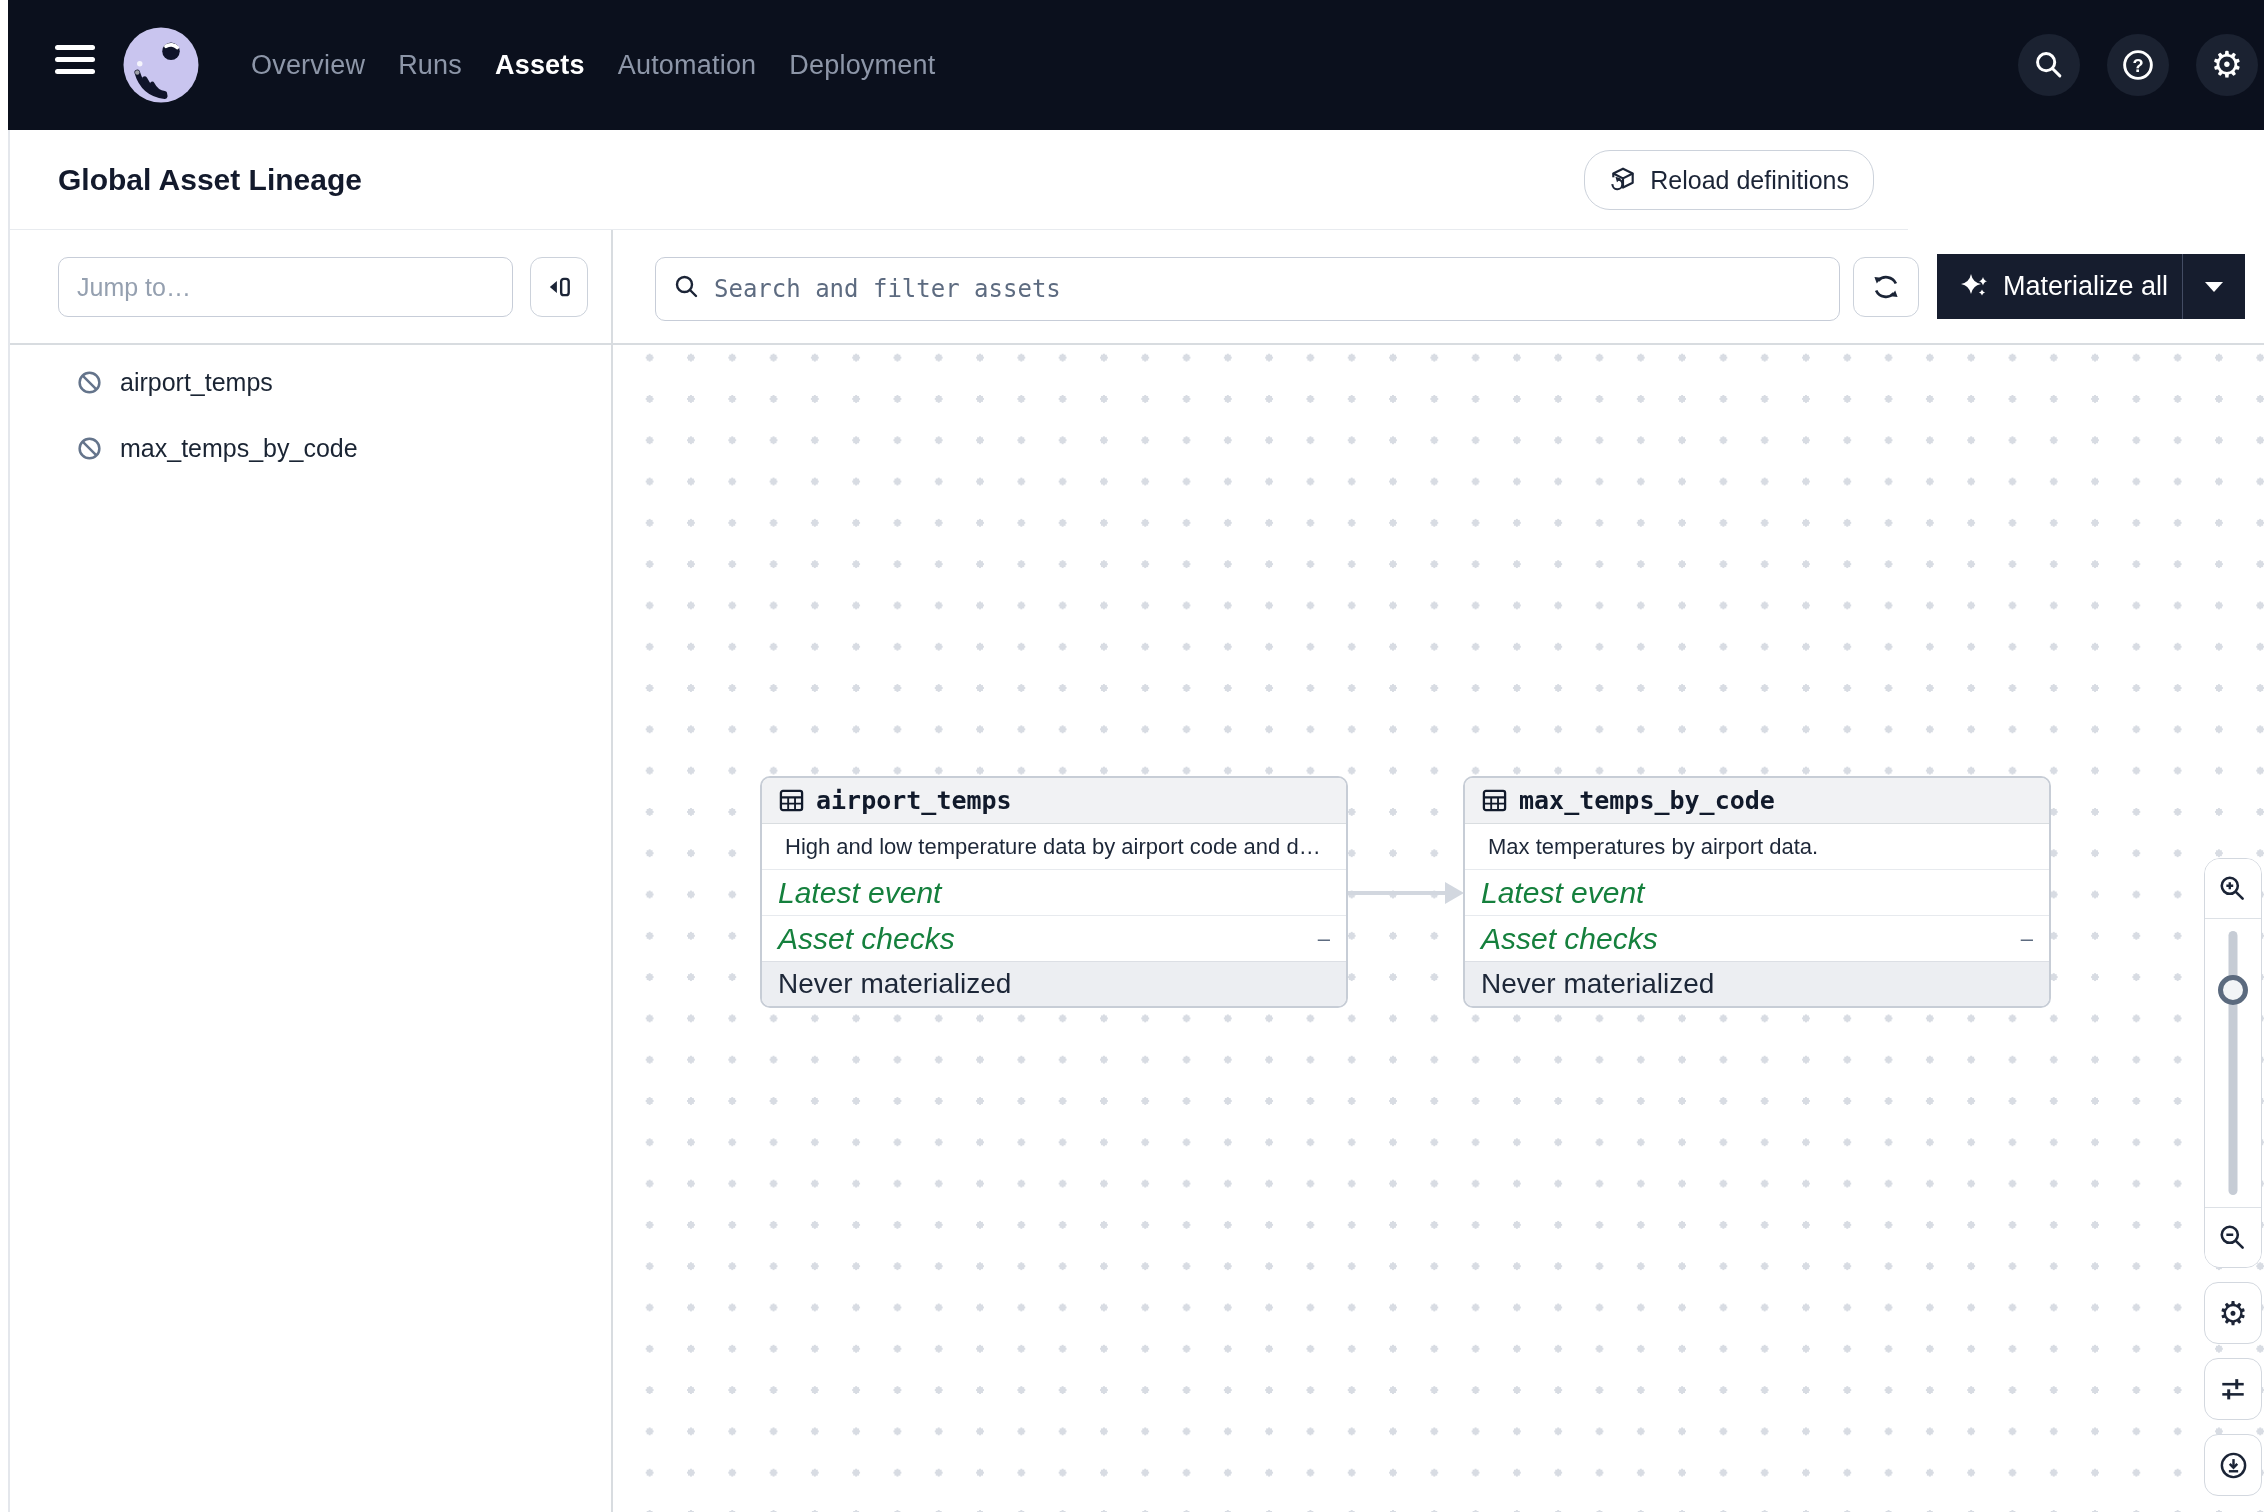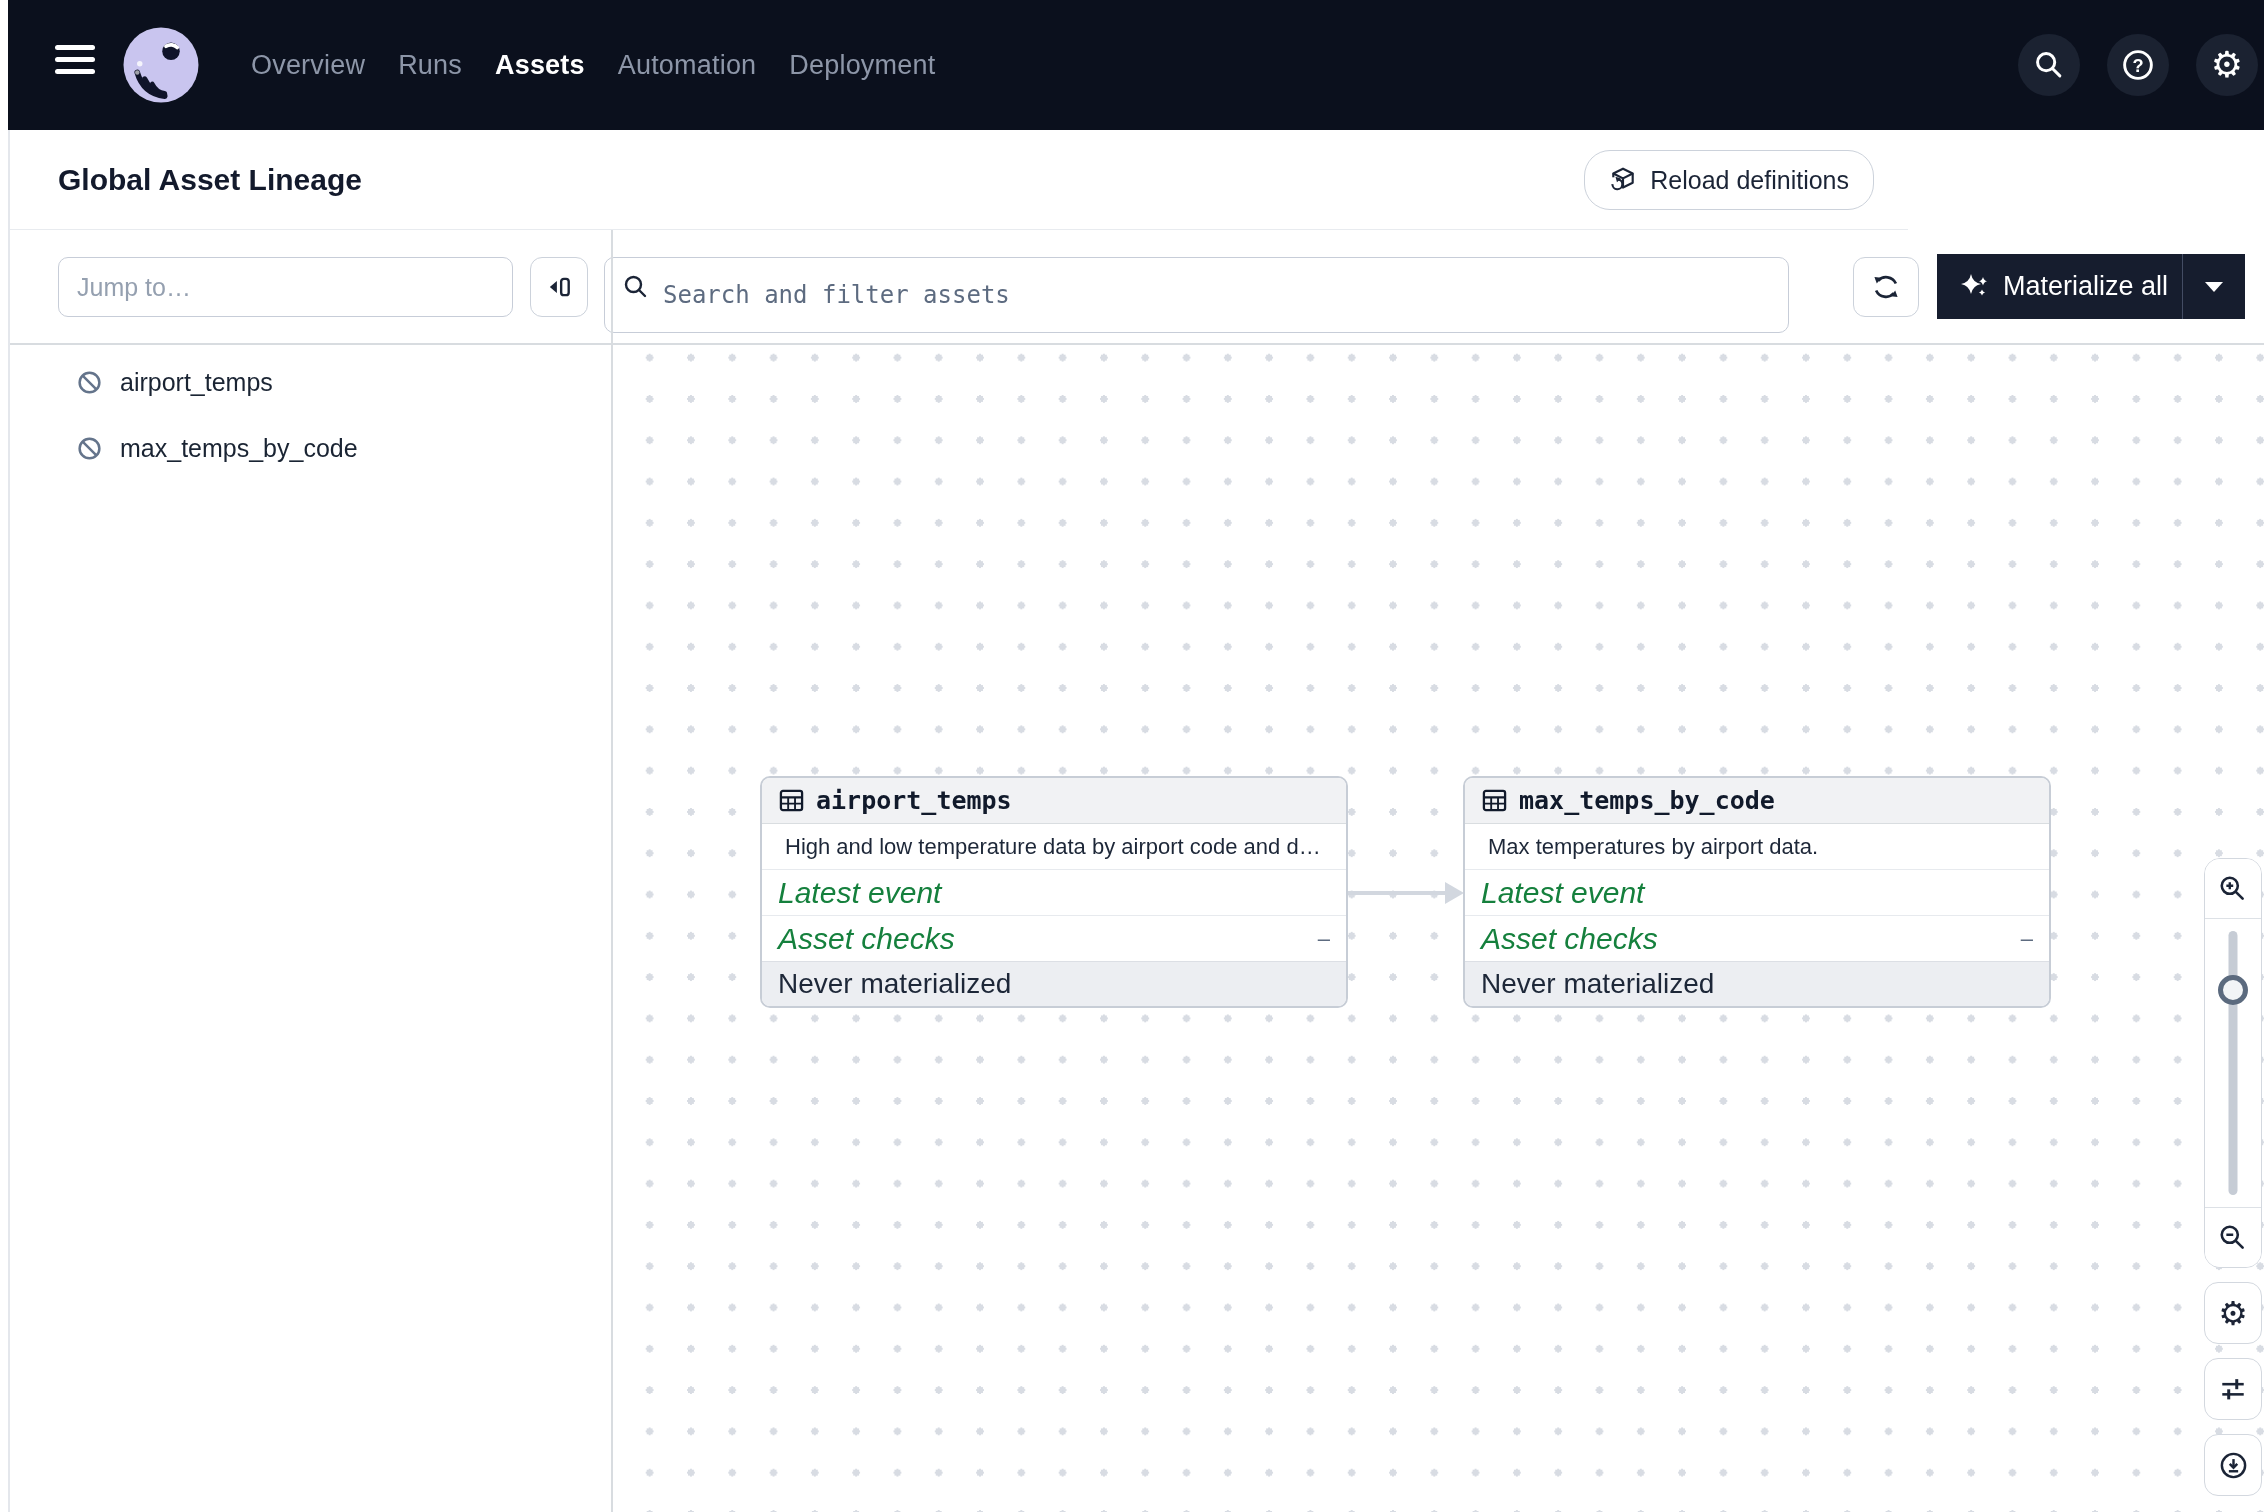--- a/index.html
+++ b/index.html
@@ -22,21 +22,21 @@
   .pageheader { position:absolute; top:130px; left:0; width:1900px; height:100px; background:#fff; border-bottom:1.5px solid #e8ebef; }
   .pagetitle { position:absolute; left:50px; top:0; height:100px; line-height:100px; font-size:30px; font-weight:700; color:#131a2c; }
   .reloadbtn { position:absolute; right:34px; top:20px; height:60px; padding:6px 24px; border:1.5px solid #ccd2db; border-radius:26px; background:#fff; display:flex; align-items:center; gap:13px; cursor:pointer; }
   .reloadbtn .lbl { font-size:25px; color:#1b2436; }
 
   
   .toolbar { position:absolute; top:230px; left:0; width:2264px; height:115px; background:#fff; border-bottom:2px solid #d8dce0; }
   .jumpinput { position:absolute; left:50px; top:27px; width:455px; height:60px; border:1.5px solid #c7cdd8; border-radius:10px; font-size:25px; color:#1a2433; padding:0 18px; outline:none; background:#fff; }
   .jumpinput::placeholder { color:#95a0b0; }
   .collapsebtn { position:absolute; left:522px; top:27px; width:58px; height:60px; border:1.5px solid #ccd2db; border-radius:12px; background:#fff; display:flex; align-items:center; justify-content:center; cursor:pointer; }
-  .searchwrap { position:absolute; left:596px; top:27px; width:1185px; height:76px; }
+  .searchwrap { position:absolute; left:647px; top:27px; width:1185px; height:64px; }
   .searchwrap svg { position:absolute; left:18px; top:16px; }
   .searchinput { width:100%; height:100%; border:1.5px solid #c7cdd8; border-radius:10px; padding:0 16px 0 58px; outline:none; font-family:"DejaVu Sans Mono", monospace; font-size:24px; color:#1a2433; background:#fff; }
   .searchinput::placeholder { color:#5d6b80; }
   .refreshbtn { position:absolute; left:1845px; top:27px; width:66px; height:60px; border:1.5px solid #ccd2db; border-radius:12px; background:#fff; display:flex; align-items:center; justify-content:center; cursor:pointer; }
   .materialize { position:absolute; left:1929px; top:24px; width:308px; height:65px; background:#161d2e; border-radius:0; display:flex; align-items:center; color:#fff; cursor:pointer; }
   .materialize .main { display:flex; align-items:center; gap:14px; padding-left:22px; flex:1; }
   .materialize .lbl { font-size:27px; }
   .materialize .sep { width:1.5px; height:65px; background:#434c63; }
   .materialize .dd { width:62px; height:65px; display:flex; align-items:center; justify-content:center; }
   .caret { width:0; height:0; border-left:9px solid transparent; border-right:9px solid transparent; border-top:10px solid #fff; }

